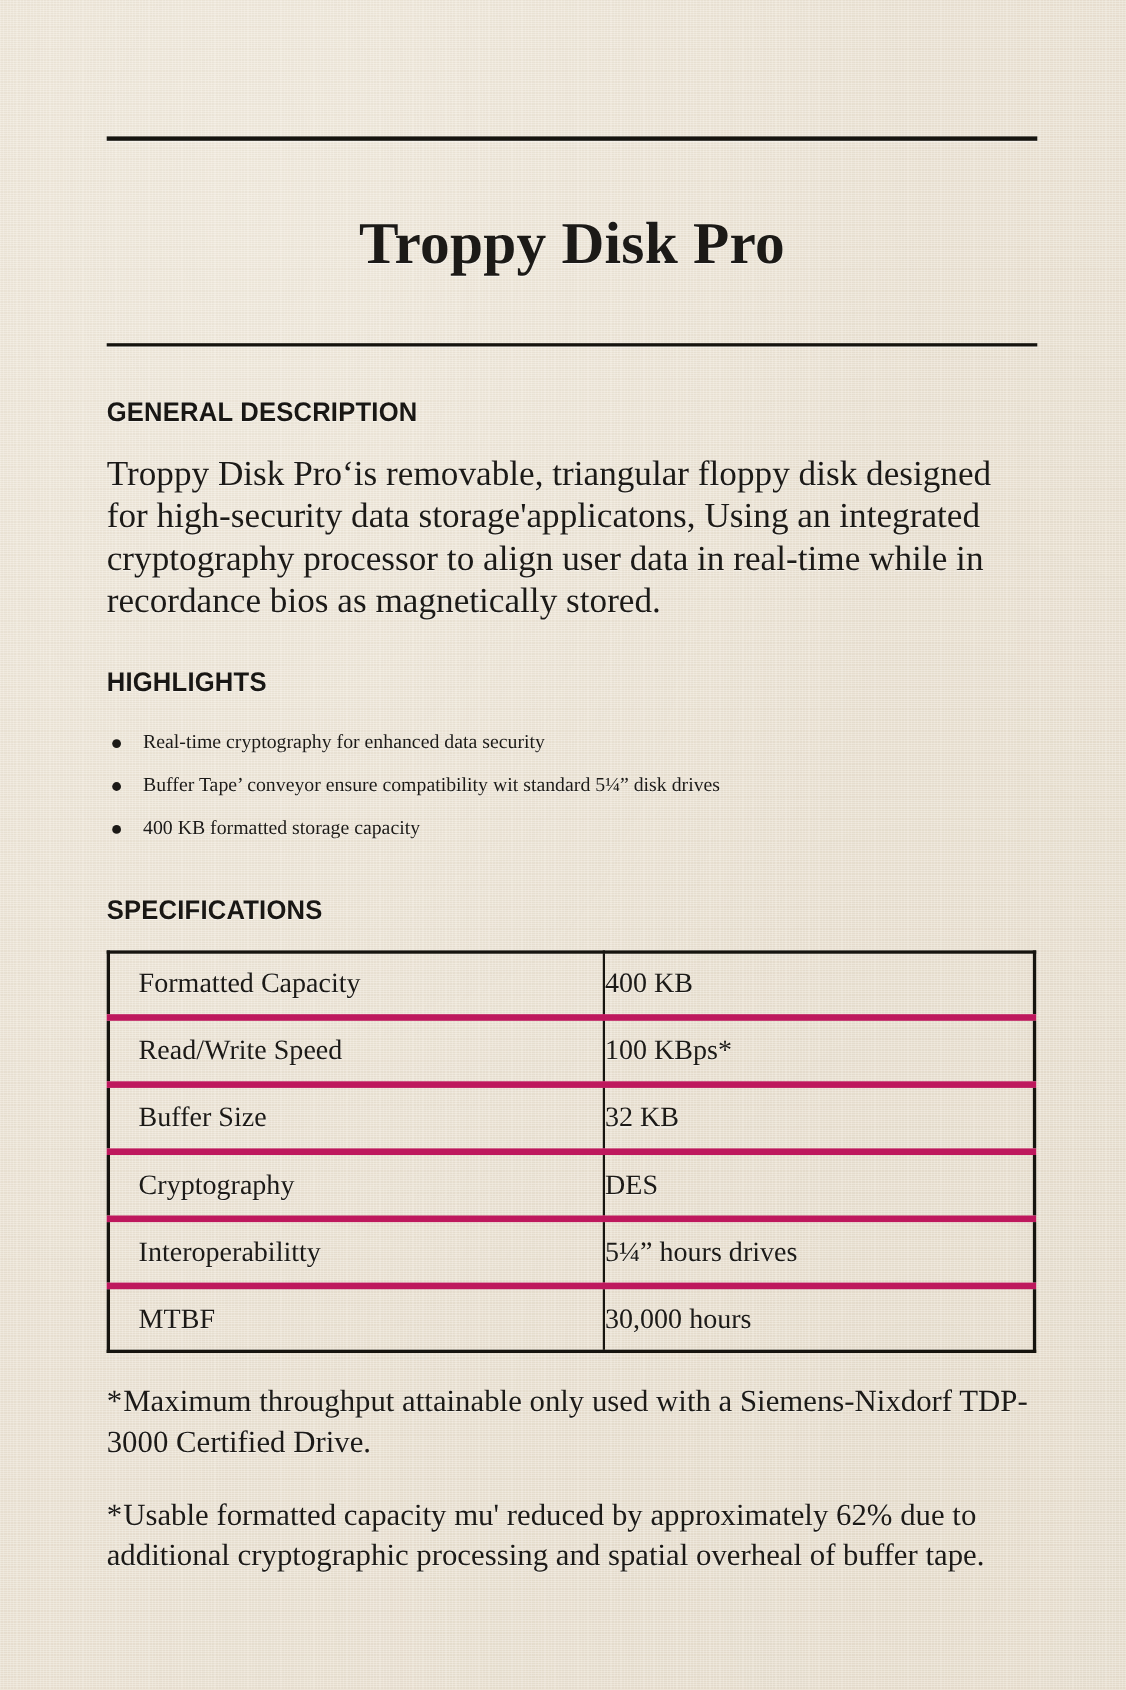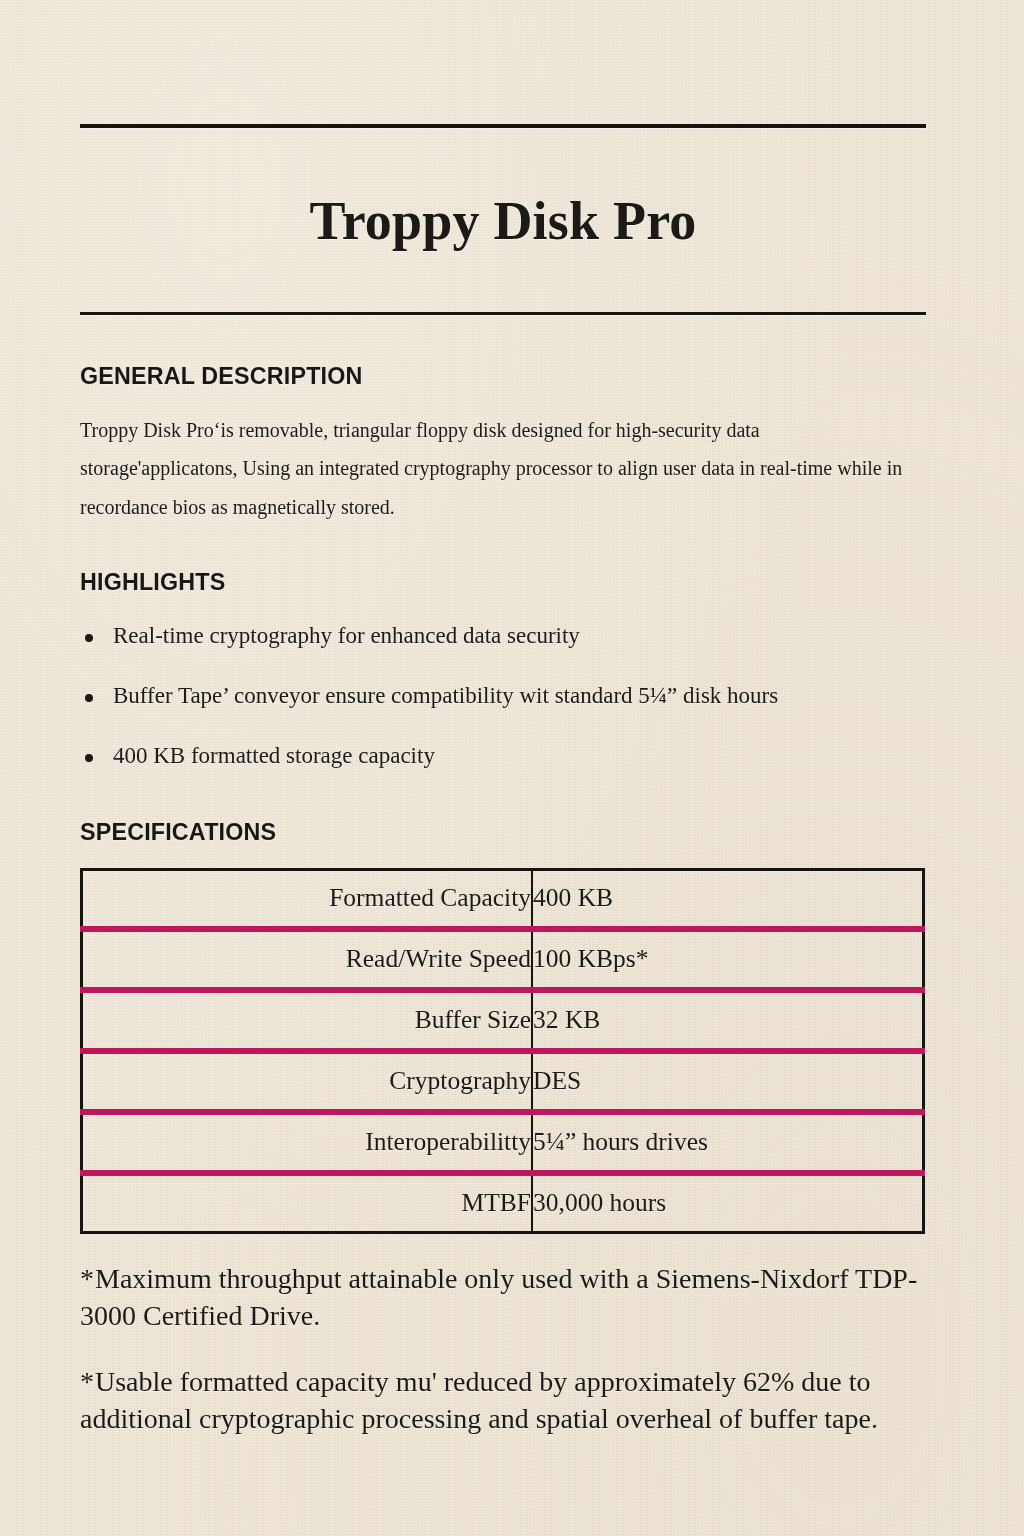--- a/index.html
+++ b/index.html
@@ -25,21 +25,21 @@
     background-image:
       repeating-linear-gradient(0deg, rgba(255,255,255,.30) 0px, rgba(255,255,255,.30) 1px, rgba(160,145,120,.07) 1px, rgba(160,145,120,.07) 2px),
       repeating-linear-gradient(90deg, rgba(255,255,255,.22) 0px, rgba(255,255,255,.22) 1px, rgba(150,135,110,.06) 1px, rgba(150,135,110,.06) 3px),
       radial-gradient(ellipse at 22% 12%, rgba(255,253,246,.55) 0%, rgba(255,253,246,0) 55%),
       radial-gradient(ellipse at 82% 88%, rgba(206,193,170,.22) 0%, rgba(206,193,170,0) 60%);
     mix-blend-mode: normal;
   }
 
   .sheet {
     position: absolute;
-    left: 80px;
+    left: 97px;
     top: 0;
     width: 846px;
     height: 1228px;
   }
 
   
   .rule {
     height: 4px;
     background: #16140f;
     box-shadow: 0 1px 0 rgba(255,255,255,.5);
@@ -68,41 +68,40 @@
     transform-origin: left center;
     color: #191714;
     text-shadow: 0 1px 0 rgba(255,255,255,.5);
   }
   .sec-general { margin-top: 47px; }
   .sec-highlights { margin-top: 42px; }
   .sec-specs { margin-top: 42px; }
 
   
   .body-text {
-    font-size: 20px;
+    font-size: 32px;
     line-height: 38.6px;
     margin-top: 8px;
     max-width: 836px;
     text-shadow: 0 1px 0 rgba(255,255,255,.42);
   }
 
   
   .bullet-list {
     list-style: none;
     margin: 18px 0 0 0;
     padding: 0;
   }
   .bullet-list li {
     position: relative;
     padding-left: 33px;
-    font-size: 23px;
+    font-size: 18px;
     line-height: 38.8px;
     max-width: 815px;
     text-shadow: 0 1px 0 rgba(255,255,255,.42);
-    margin-top: 21px;
   }
   .bullet-list li::before {
     content: "";
     position: absolute;
     left: 5px;
     top: 17px;
     width: 8px;
     height: 8px;
     border-radius: 50%;
     background: #1c1a17;
@@ -119,21 +118,21 @@
   .spec-table tr + tr { border-top: 6px solid #be185d; }
   .spec-table td {
     height: 55px;
     font-size: 25.5px;
     padding: 0;
     text-shadow: 0 1px 0 rgba(255,255,255,.42);
   }
   .spec-label {
     width: 422px;
     padding-left: 26px !important;
-    text-align: right;
+    text-align: left;
     border-right: 2px solid #16140f;
     font-family: Liberation Serif, serif;
   }
   .spec-value {
     text-align: left;
   }
 
   
   .footnote {
     font-size: 28px;
@@ -157,21 +156,21 @@
   <h1 class="doc-title">Troppy Disk Pro</h1>
 
   <div class="rule rule-bottom"></div>
 
   <h2 class="section-heading sec-general">GENERAL DESCRIPTION</h2>
   <p class="body-text">Troppy Disk Pro‘is removable, triangular floppy disk designed for high-security data storage'applicatons, Using an integrated cryptography processor to align user data in real-time while in recordance bios as magnetically stored.</p>
 
   <h2 class="section-heading sec-highlights">HIGHLIGHTS</h2>
   <ul class="bullet-list">
     <li>Real-time cryptography for enhanced data security</li>
-    <li>Buffer Tape’ conveyor ensure compatibility wit standard 5¼” disk hours</li>
+    <li>Buffer Tape’ conveyor ensure compatibility wit standard 5¼” disk drives</li>
     <li>400 KB formatted storage capacity</li>
   </ul>
 
   <h2 class="section-heading sec-specs">SPECIFICATIONS</h2>
 
   <table class="spec-table">
     <tbody>
       <tr>
         <td class="spec-label">Formatted Capacity</td>
         <td class="spec-value">400 KB</td>

